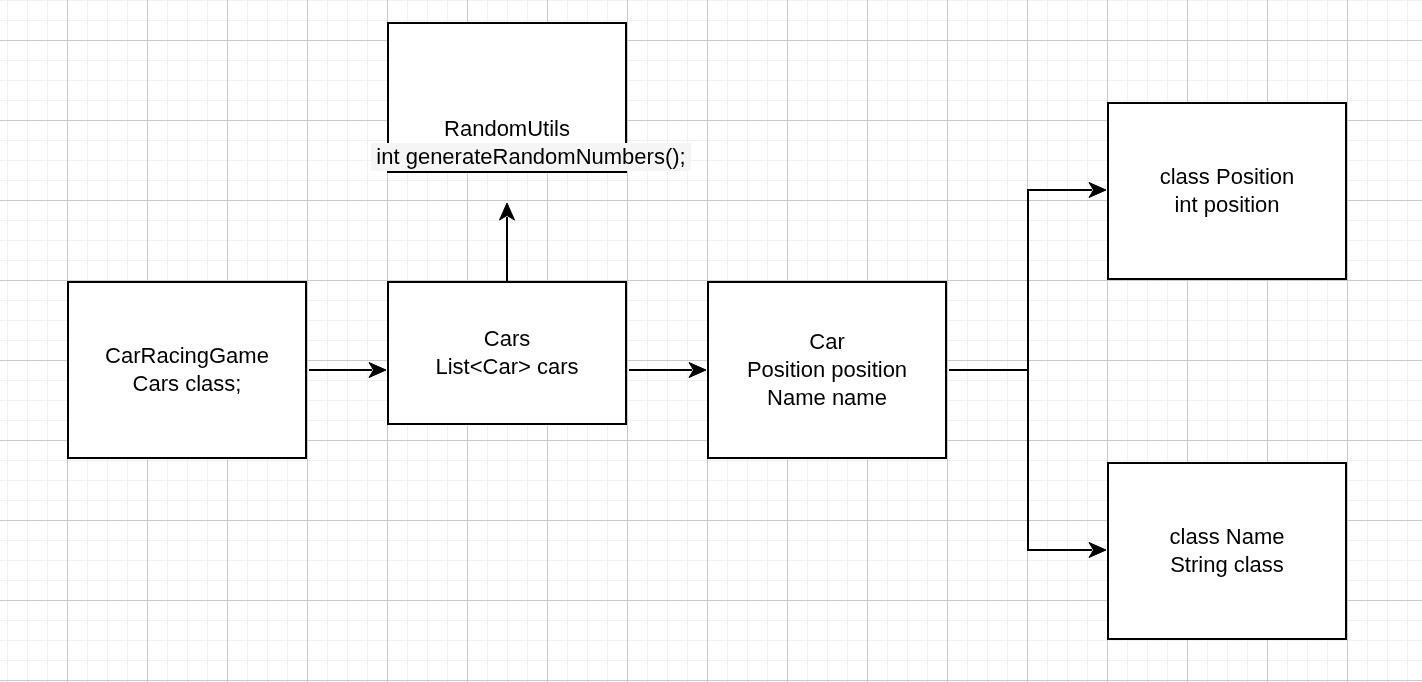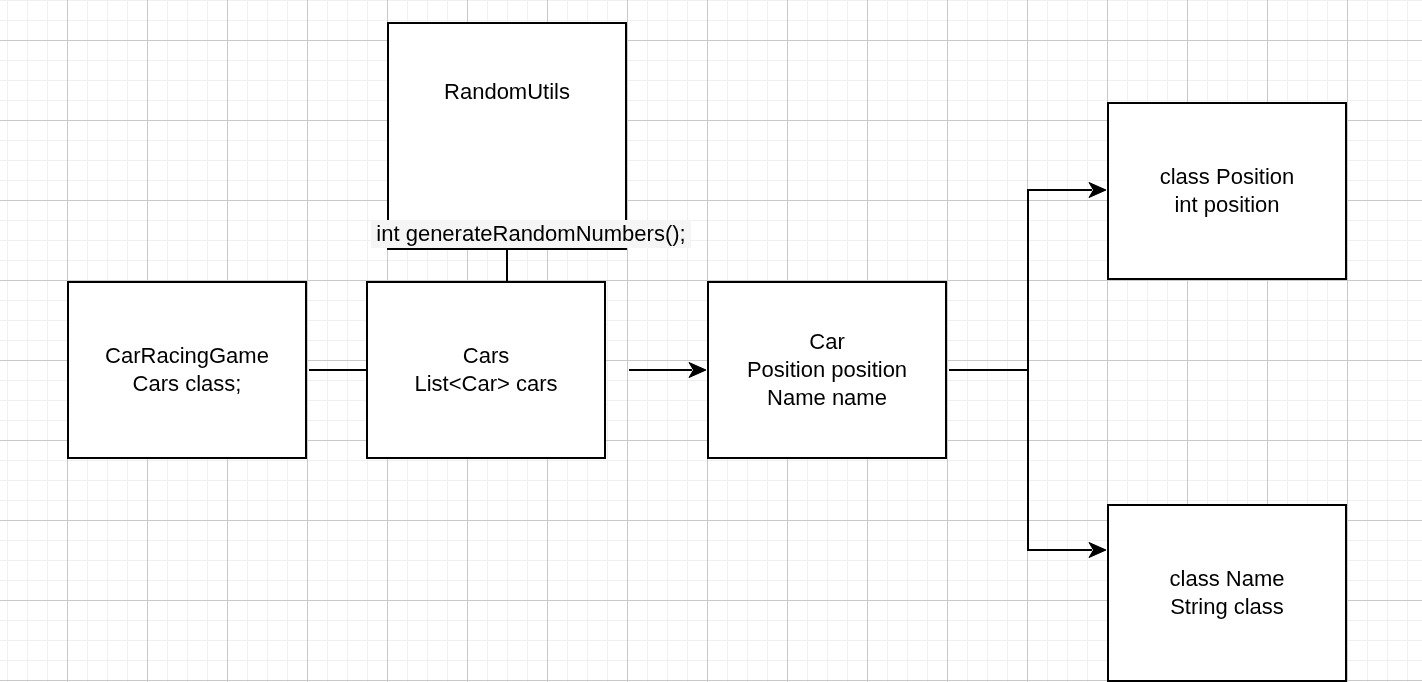--- a/index.html
+++ b/index.html
@@ -37,33 +37,33 @@
     color: var(--text);
     font-size: 22px;
     line-height: 28px;
     text-align: center;
     display: flex;
     flex-direction: column;
     align-items: center;
     justify-content: center;
   }
   .node .line { white-space: nowrap; }
-  .n-randomutils   { left: 387px;  top: 22px;  height: 228px; justify-content: space-between; padding-top: 54px; overflow: visible; }
+  .n-randomutils   { left: 387px;  top: 22px;  height: 151px; justify-content: flex-end; padding-top: 31px; overflow: visible; }
   .n-randomutils .line-0 { }
   .n-randomutils .line-1 {
     position: relative;
     left: 24px;
     background: var(--label-bg);
     padding: 0 5px;
   }
   .n-carracinggame { left: 67px;   top: 281px; height: 178px; justify-content: center; }
-  .n-cars          { left: 366px;  top: 281px; height: 178px; }
+  .n-cars          { left: 387px;  top: 281px; height: 144px; }
   .n-car           { left: 707px;  top: 281px; height: 178px; }
   .n-classposition { left: 1107px; top: 102px; height: 178px; }
-  .n-classname     { left: 1107px; top: 462px; height: 178px; margin-top: 42px; }
+  .n-classname     { left: 1107px; top: 462px; height: 178px; }
 
   .edges-layer {
     position: absolute;
     left: 0; top: 0;
     width: 1422px; height: 682px;
     pointer-events: none;
   }
   .edges-layer g { pointer-events: stroke; }
   .edge path {
     stroke: var(--stroke);

